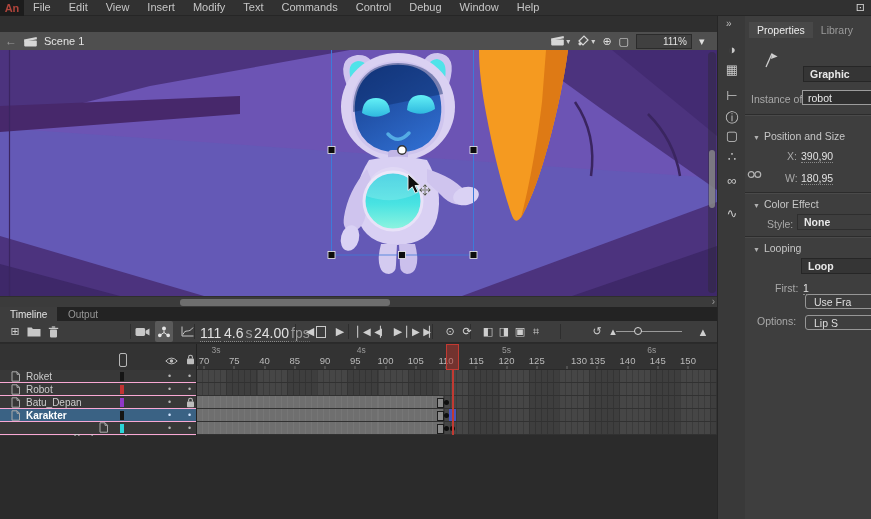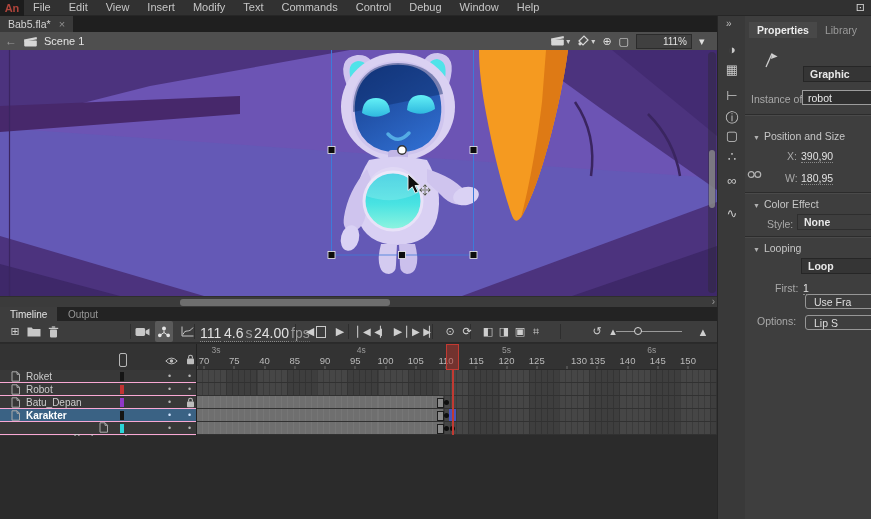--- a/index.html
+++ b/index.html
@@ -34,21 +34,21 @@
   #hscroll .thumb{position:absolute;left:180px;top:2px;width:210px;height:7px;background:#6e6e6e;border-radius:3px;}
   #hscroll .arr{position:absolute;right:2px;top:-1px;color:#999;font-size:10px;}
   
   #dock{left:717px;top:16px;width:28px;height:503px;background:#393939;border-left:1px solid #262626;box-sizing:border-box;}
   #dock-collapse{position:absolute;left:8px;top:2px;color:#bdbdbd;font-size:10px;letter-spacing:-1px;}
   .dock-ic{position:absolute;left:0;width:28px;text-align:center;color:#c9c9c9;font-size:13px;line-height:14px;}
   
   #props{left:745px;top:16px;width:126px;height:503px;background:#3e3e3e;overflow:hidden;font-size:10.5px;}
   #props-tabs{position:absolute;left:4px;top:6px;display:flex;}
   .p-tab{padding:2px 8px;font-size:10.5px;color:#9b9b9b;}
-  .p-tab.on{background:#484848;color:#ececec;font-weight:bold;}
+  .p-tab.on{background:#484848;color:#ececec;}
   .p-label{color:#a8a8a8;}
   .p-value{color:#e2e2e2;border-bottom:1px dotted #8a8a8a;}
   .p-sec{color:#c6c6c6;}
   .p-sec .tri{font-size:7px;color:#b0b0b0;margin-right:4px;}
   .p-div{position:absolute;left:0;width:126px;height:1px;background:#2c2c2c;border-bottom:1px solid #4a4a4a;}
   .p-drop{position:absolute;height:16px;background:#353535;border:1px solid #262626;color:#e8e8e8;display:flex;align-items:center;padding-left:6px;box-sizing:border-box;font-weight:bold;font-size:10.5px;}
   .p-field{position:absolute;height:15px;background:#2f2f2f;border:1px solid #9c9c9c;color:#e8e8e8;display:flex;align-items:center;padding-left:5px;box-sizing:border-box;}
   .p-btn{position:absolute;left:60px;width:90px;height:15px;border:1px solid #969696;border-radius:3px;color:#dedede;display:flex;align-items:center;padding-left:8px;box-sizing:border-box;background:#3e3e3e;font-size:10.5px;}
   
   #timeline{left:0;top:307px;width:717px;height:212px;background:#2b2b2b;}
@@ -104,26 +104,20 @@
 <body>
 
 <div id="app">
 
   <div id="menubar" class="abs">
     <div id="logo">An</div>
     <nav id="menu-items"><span class="menu-item">File</span><span class="menu-item">Edit</span><span class="menu-item">View</span><span class="menu-item">Insert</span><span class="menu-item">Modify</span><span class="menu-item">Text</span><span class="menu-item">Commands</span><span class="menu-item">Control</span><span class="menu-item">Debug</span><span class="menu-item">Window</span><span class="menu-item">Help</span></nav>
     <div id="menubar-right">⊡</div>
   </div>
 
-  <div id="tabbar" class="abs">
-    <div id="doc-tab">
-      <span class="t">Bab5.fla*</span>
-      <span class="x">×</span>
-    </div>
-  </div>
 
   <div id="editbar" class="abs">
     <span id="back-arrow">←</span>
     <span class="eb-ic">
         <svg width="15" height="12" viewBox="0 0 15 12">
           <path d="M1 4.6 13.6 2 14 4.2 1.4 6.8Z" fill="#d6d6d6"></path>
           <rect x="1.2" y="5.6" width="12.6" height="5.8" rx="0.8" fill="#d6d6d6"></rect>
         </svg>
       </span>
     <span id="scene-label">Scene 1</span>

